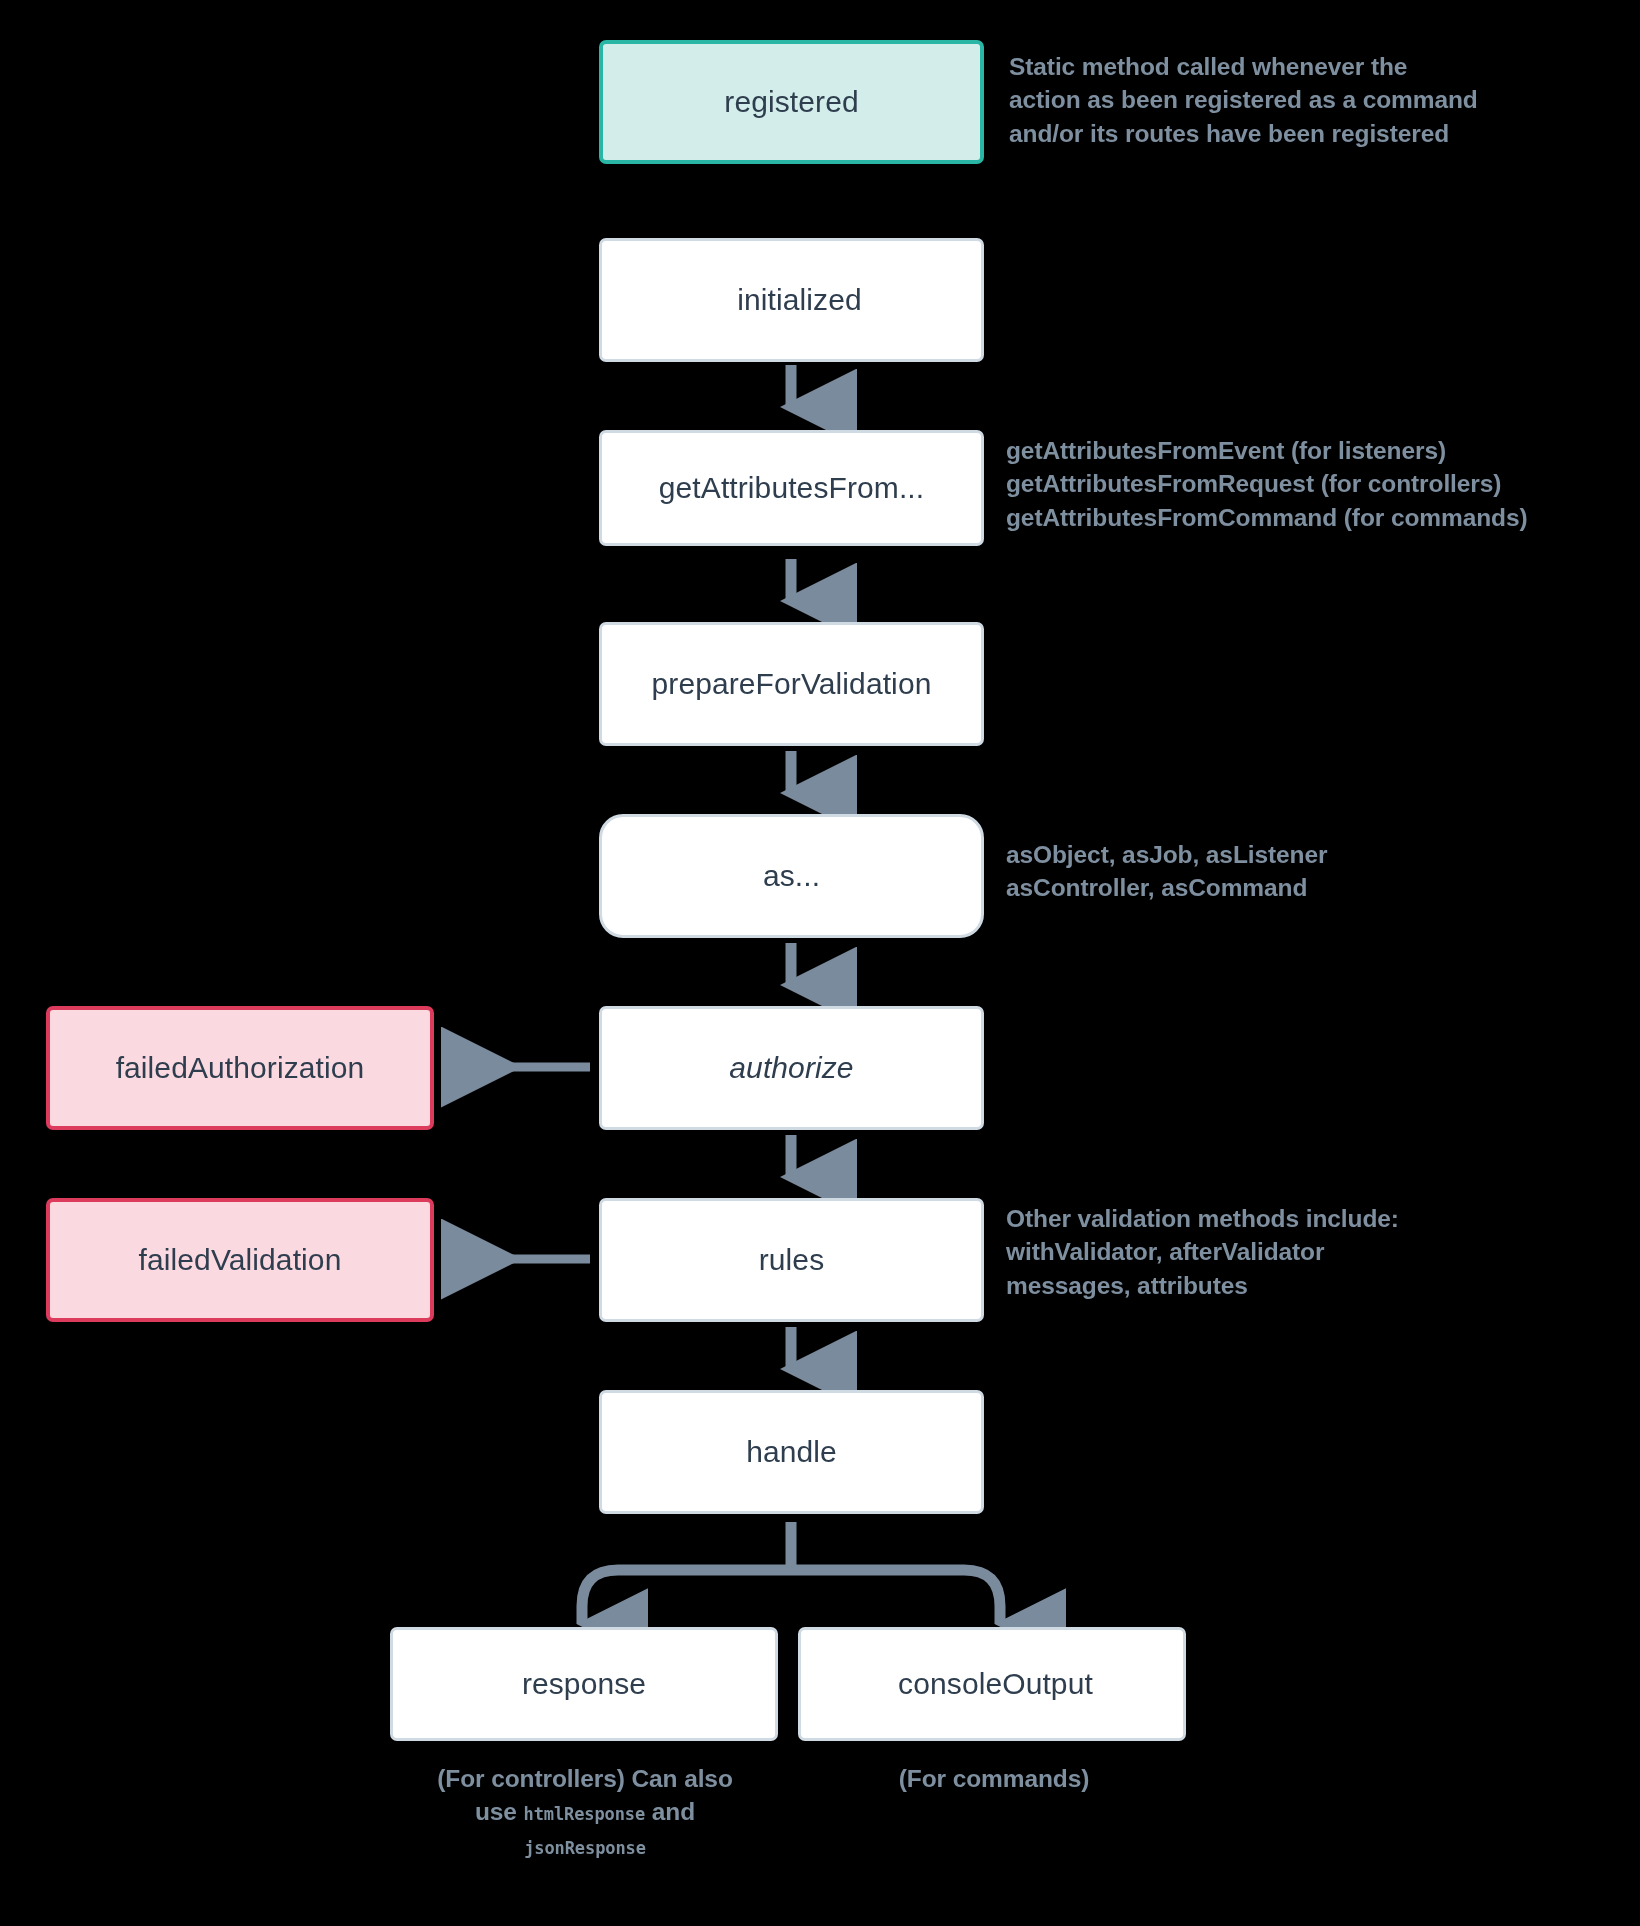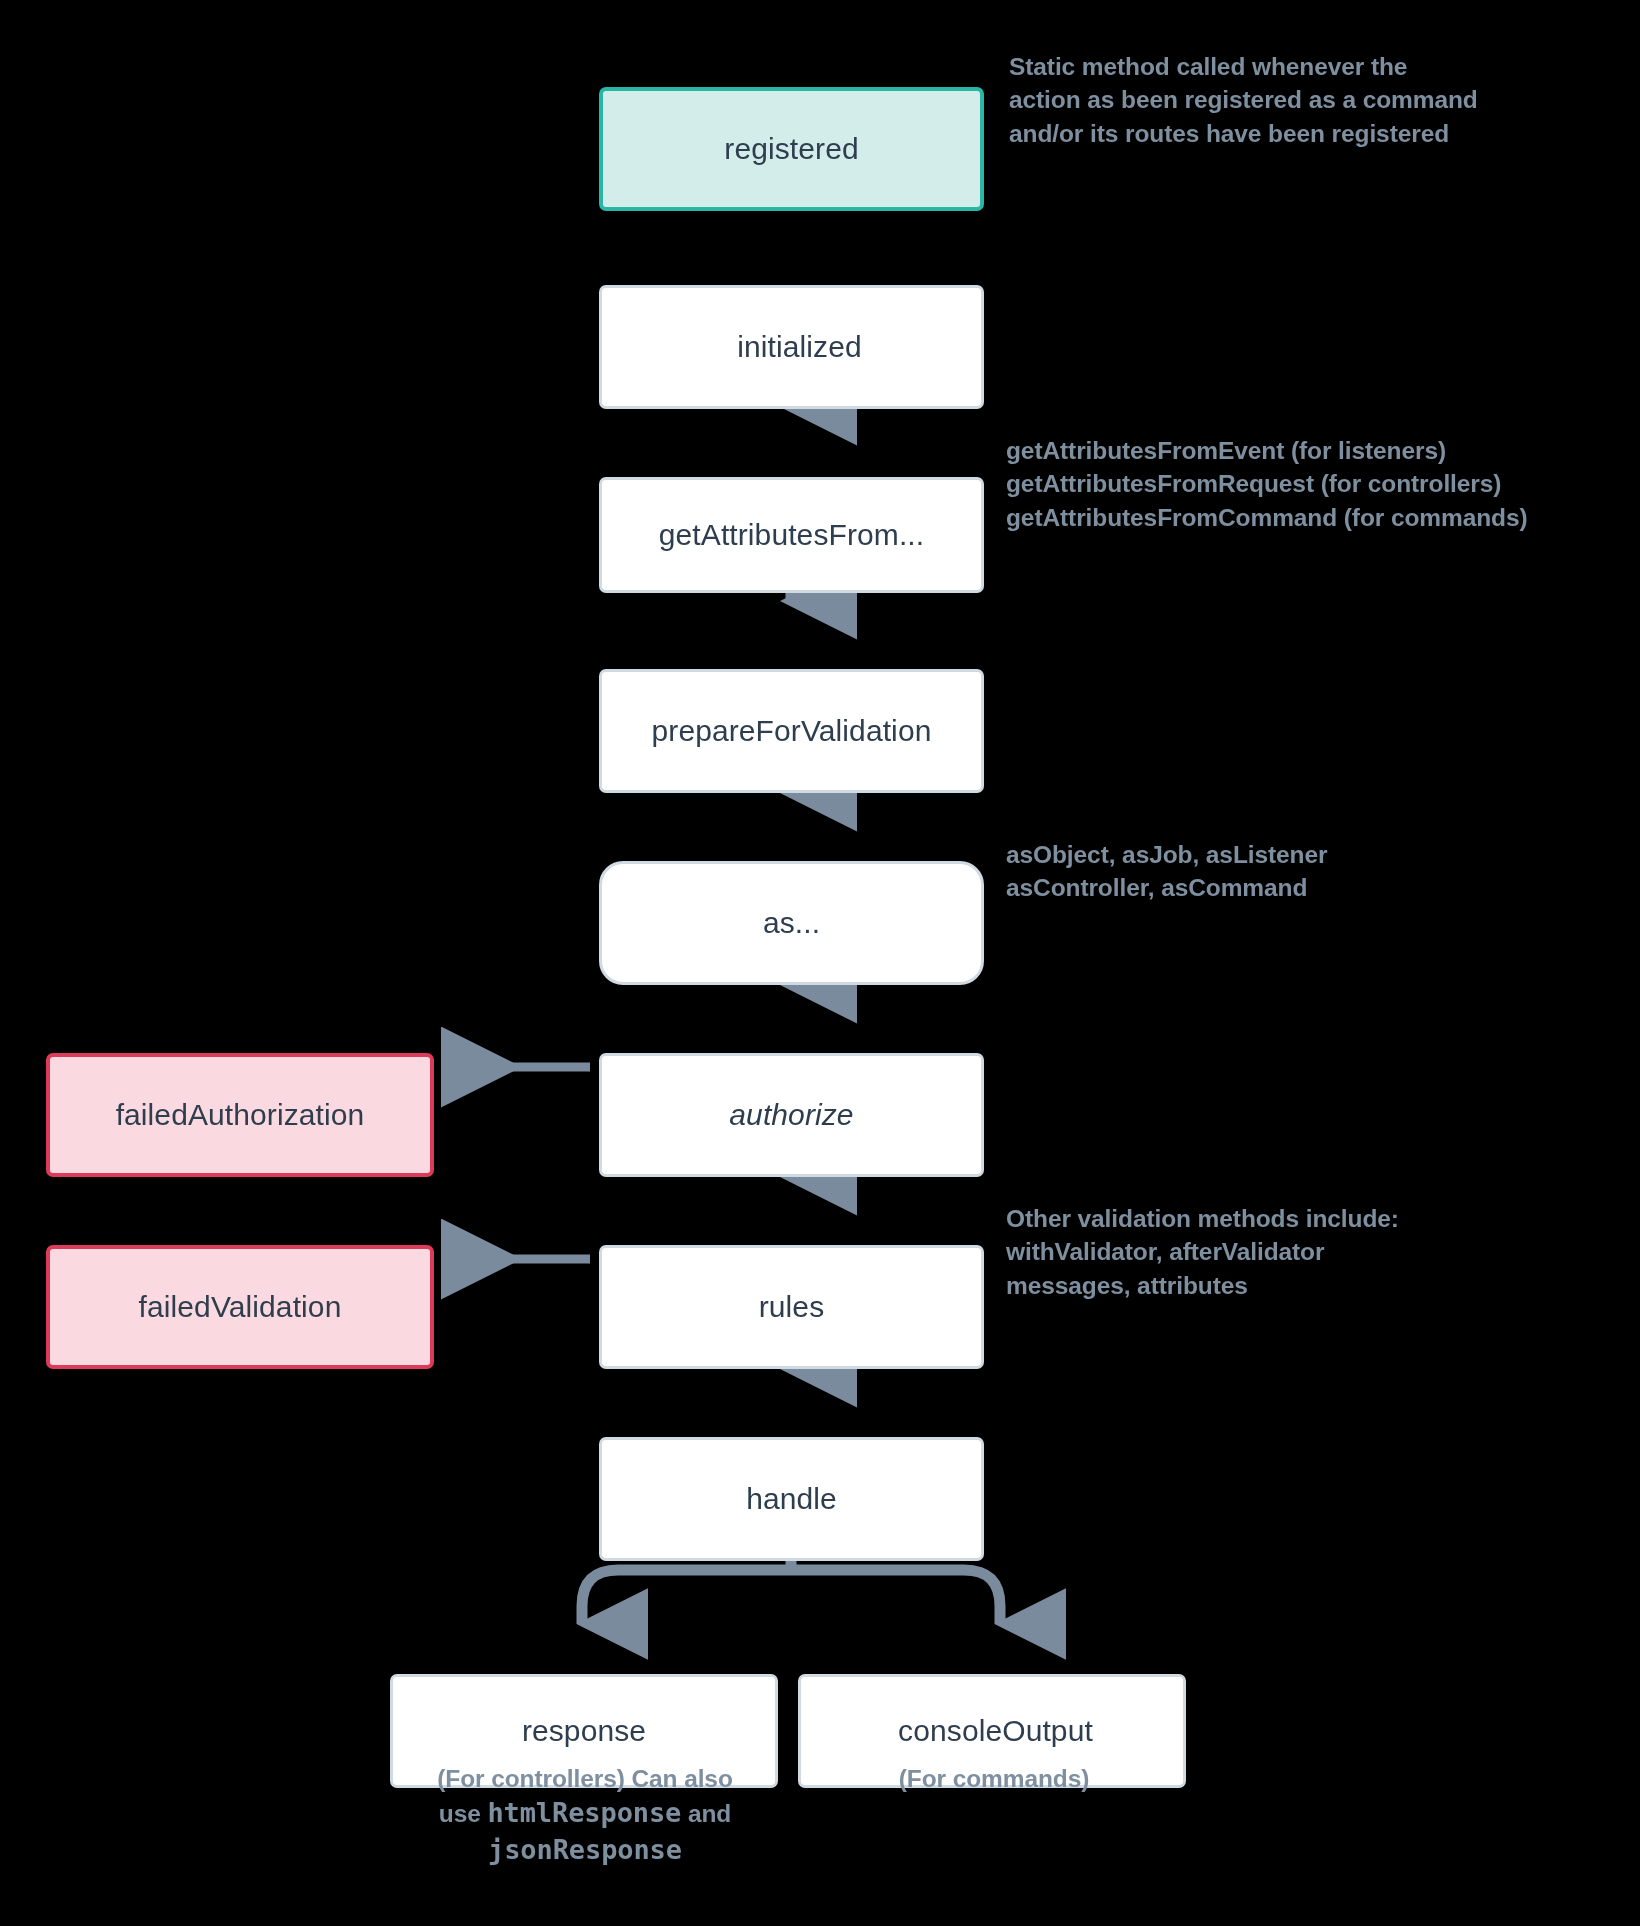--- a/index.html
+++ b/index.html
@@ -31,21 +31,20 @@
     position: absolute;
     box-sizing: border-box;
     display: flex;
     align-items: center;
     justify-content: center;
     border-radius: 7px;
     font-size: 30px;
     letter-spacing: 0.1px;
     color: #2f3e4e;
     text-align: center;
-    margin-top: 47px;
   }
   .node.plain {
     background: #ffffff;
     border: 3px solid #cfdae3;
   }
   .node.teal {
     background: #d3eeea;
     border: 4px solid #29b6a4;
     color: #2f3e4e;
   }
@@ -61,21 +60,21 @@
     font-weight: bold;
     line-height: 1.36;
     white-space: pre-line;
     letter-spacing: -0.1px;
   }
   .annot.centered {
     text-align: center;
   }
   .annot .code {
     font-family: "DejaVu Sans Mono", monospace;
-    font-size: 27px;
+    font-size: 17px;
     font-weight: bold;
   }
 </style>
 </head>
 <body>
 
 <div id="diagram">
 
   <svg class="connectors" viewBox="0 0 1640 1926" xmlns="http://www.w3.org/2000/svg">
     <defs>

